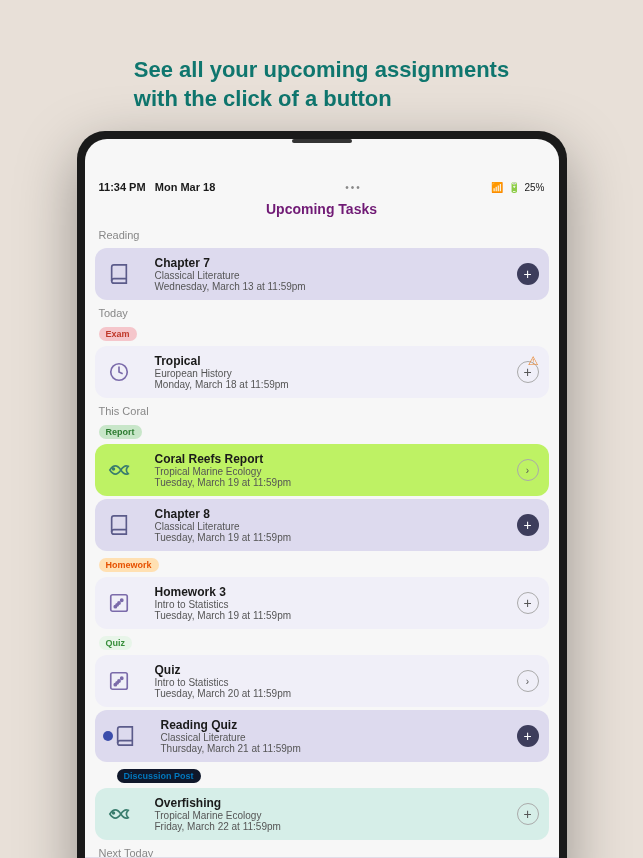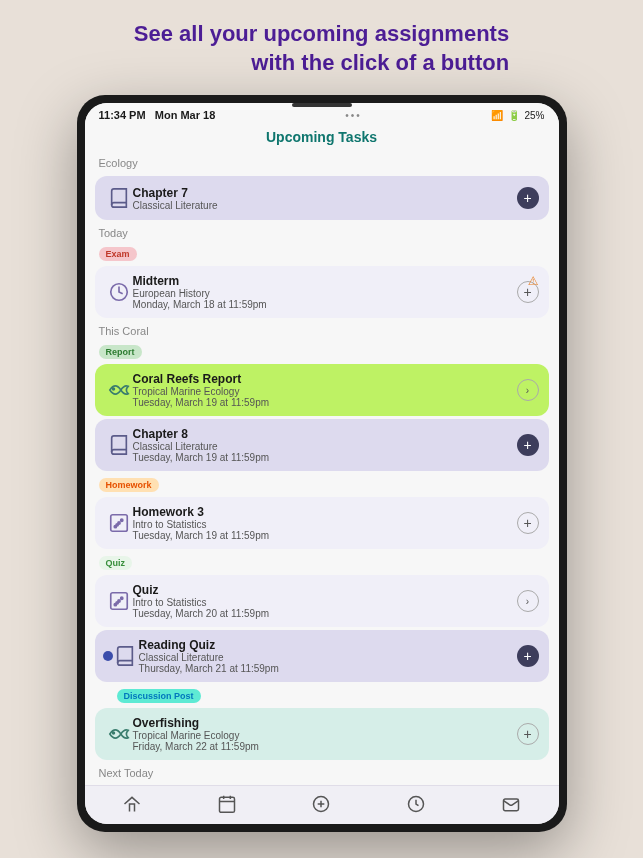--- a/index.html
+++ b/index.html
@@ -7,27 +7,28 @@
       background-color: #e8e0d8;
       font-family: -apple-system, BlinkMacSystemFont, 'Helvetica Neue', Arial, sans-serif;
       width: 643px;
       min-height: 858px;
       display: flex;
       flex-direction: column;
       align-items: center;
       padding: 20px 0 0 0;
     }
     .headline {
-      text-align: right;
+      text-align: left;
       font-size: 22px;
       font-weight: 700;
-      color: #4c1d95;
+      color: #0f766e;
       line-height: 1.3;
       margin-bottom: 18px;
       padding: 0 40px;
+      margin-top: 36px;
     }
     .device {
       width: 490px;
       background: #1a1a1a;
       border-radius: 28px;
       padding: 8px;
       box-shadow: 0 20px 60px rgba(0,0,0,0.35);
       position: relative;
     }
     .device-inner {
@@ -35,65 +36,66 @@
       border-radius: 22px;
       overflow: hidden;
       position: relative;
     }
     .status-bar {
       display: flex;
       justify-content: space-between;
       align-items: center;
       padding: 6px 14px 4px;
       background: #f7f7f7;
+      margin-top: 36px;
     }
     .status-time { font-size: 11px; font-weight: 600; color: #1a1a1a; }
     .status-dots { font-size: 10px; color: #888; letter-spacing: 2px; }
     .status-right { display: flex; align-items: center; gap: 4px; font-size: 10px; color: #1a1a1a; }
 
     .screen-content {
       background: #f7f7f7;
       padding: 0 0 10px 0;
       max-height: 660px;
       overflow: hidden;
     }
     .page-title {
       text-align: center;
       font-size: 14px;
       font-weight: 600;
-      color: #0f766e;
+      color: #701a75;
       padding: 4px 0 8px;
     }
     .section-label {
       font-size: 11px;
       color: #888;
       padding: 4px 14px 4px;
       font-weight: 400;
     }
     .tag-badge {
       display: inline-block;
       font-size: 9px;
       font-weight: 600;
       border-radius: 8px;
       padding: 2px 7px;
       margin: 2px 14px 2px;
     }
     .tag-exam { background: #f5c6cb; color: #c0392b; }
     .tag-report { background: #c8e6c9; color: #2e7d32; text-align: right; }
     .tag-homework { background: #ffe0b2; color: #e65100; }
     .tag-quiz { background: #e8f5e9; color: #388e3c; }
-    .tag-discussion { background: #5eead4; color: #0277bd; margin-left: 32px; }
+    .tag-discussion { background: #0f172a; color: #0277bd; margin-left: 32px; }
 
     .task-card {
       margin: 3px 10px;
       border-radius: 12px;
       padding: 8px 10px;
       display: flex;
       align-items: center;
-      gap: 0;
+      gap: 22px;
       position: relative;
     }
     .task-card-purple { background: #dddaee; }
     .task-card-light { background: #f0eff8; }
 
     .task-icon {
       width: 28px;
       height: 28px;
       display: flex;
       align-items: center;
@@ -194,49 +196,50 @@
         <span>🔋</span>
         <span>25%</span>
       </div>
     </div>
 
     <div class="screen-content">
       
       <div class="page-title">Upcoming Tasks</div>
 
       
-      <div class="section-label">Ecology</div>
+      <div class="section-label">Reading</div>
       
       <div class="task-card task-card-purple">
         <div class="task-icon">
           <svg viewBox="0 0 24 24" fill="none" stroke="#5b5b8a" stroke-width="1.8">
             <path d="M4 19.5A2.5 2.5 0 0 1 6.5 17H20"></path>
             <path d="M6.5 2H20v20H6.5A2.5 2.5 0 0 1 4 19.5v-15A2.5 2.5 0 0 1 6.5 2z"></path>
           </svg>
         </div>
         <div class="task-info">
           <div class="task-title">Chapter 7</div>
           <div class="task-subtitle">Classical Literature</div>
+          <div class="task-subtitle">Wednesday, March 13 at 11:59pm</div>
         </div>
         <button class="task-action task-action-solid">+</button>
       </div>
 
       
       <div class="section-label">Today</div>
       <div class="tag-badge tag-exam">Exam</div>
       
       <div class="task-card task-card-light" style="position:relative;">
         <div class="task-icon">
           <svg viewBox="0 0 24 24" fill="none" stroke="#7b6baa" stroke-width="1.8">
             <circle cx="12" cy="12" r="9"></circle>
             <polyline points="12 6 12 12 16 14"></polyline>
           </svg>
         </div>
         <div class="task-info">
-          <div class="task-title">Midterm</div>
+          <div class="task-title">Tropical</div>
           <div class="task-subtitle">European History</div>
           <div class="task-subtitle">Monday, March 18 at 11:59pm</div>
         </div>
         <button class="task-action">+</button>
         <span class="task-warn">⚠</span>
       </div>
 
       
       <div class="section-label">This Coral</div>
       <div class="tag-badge tag-report">Report</div>

